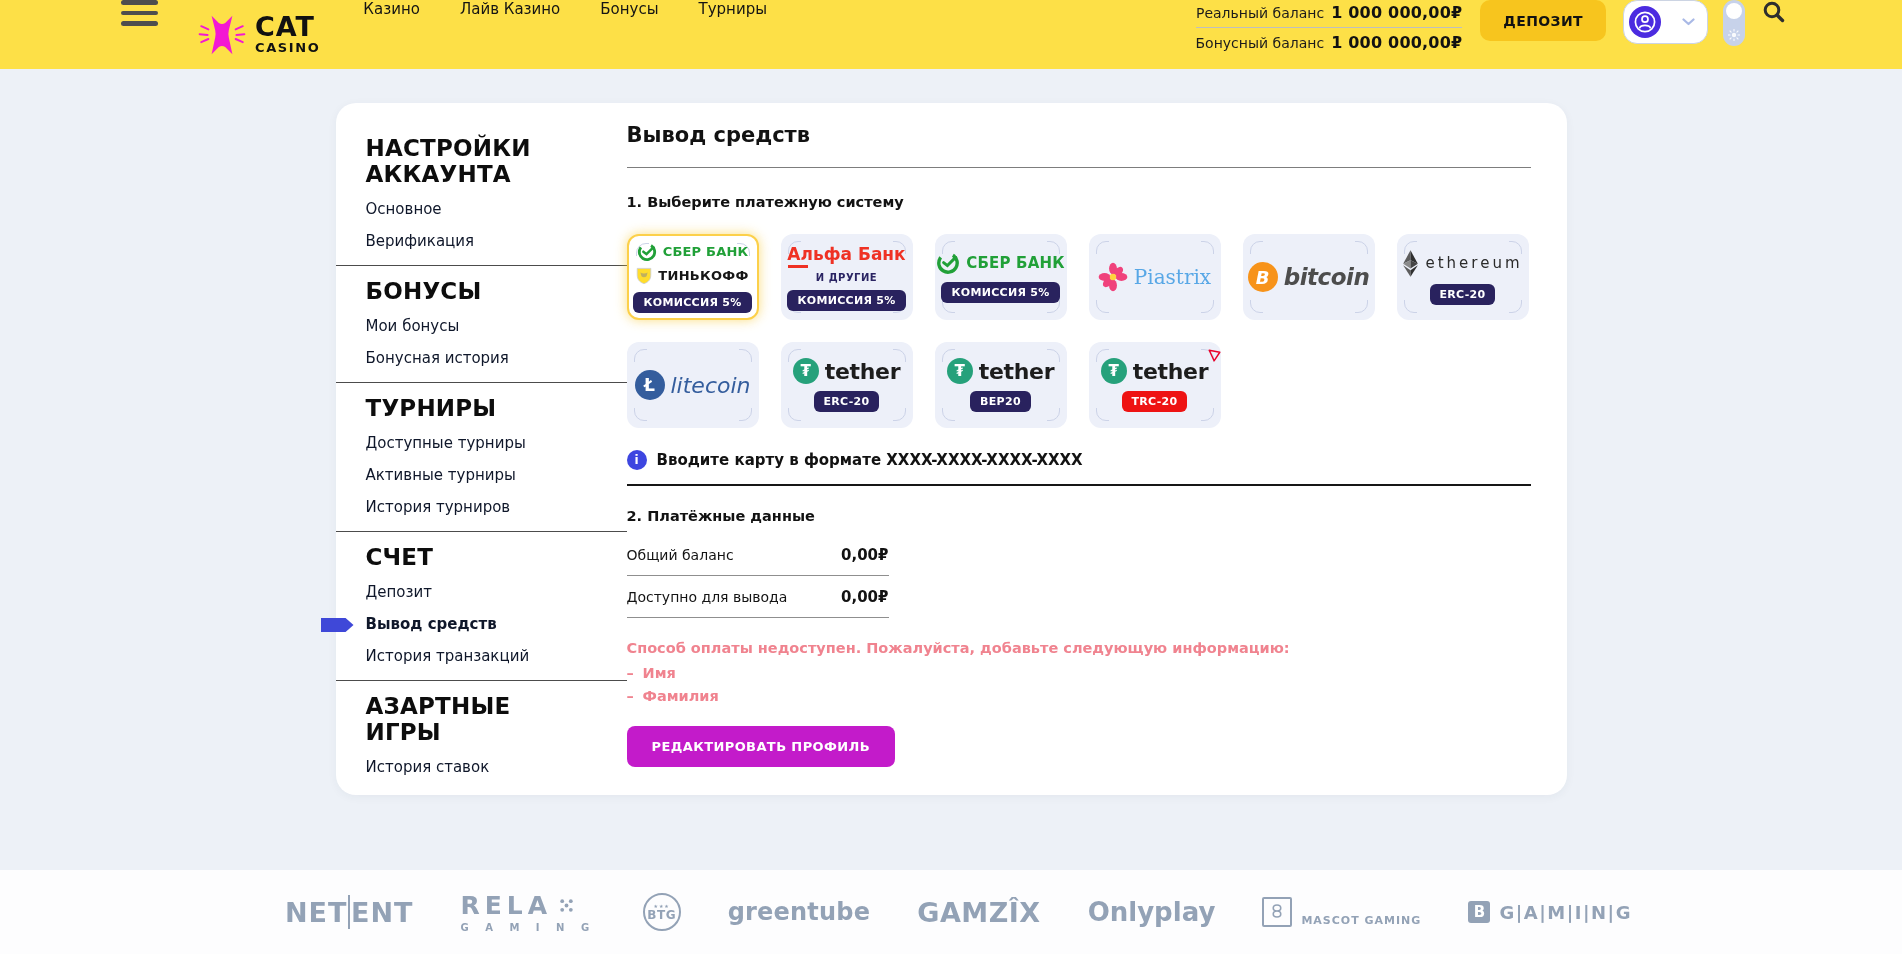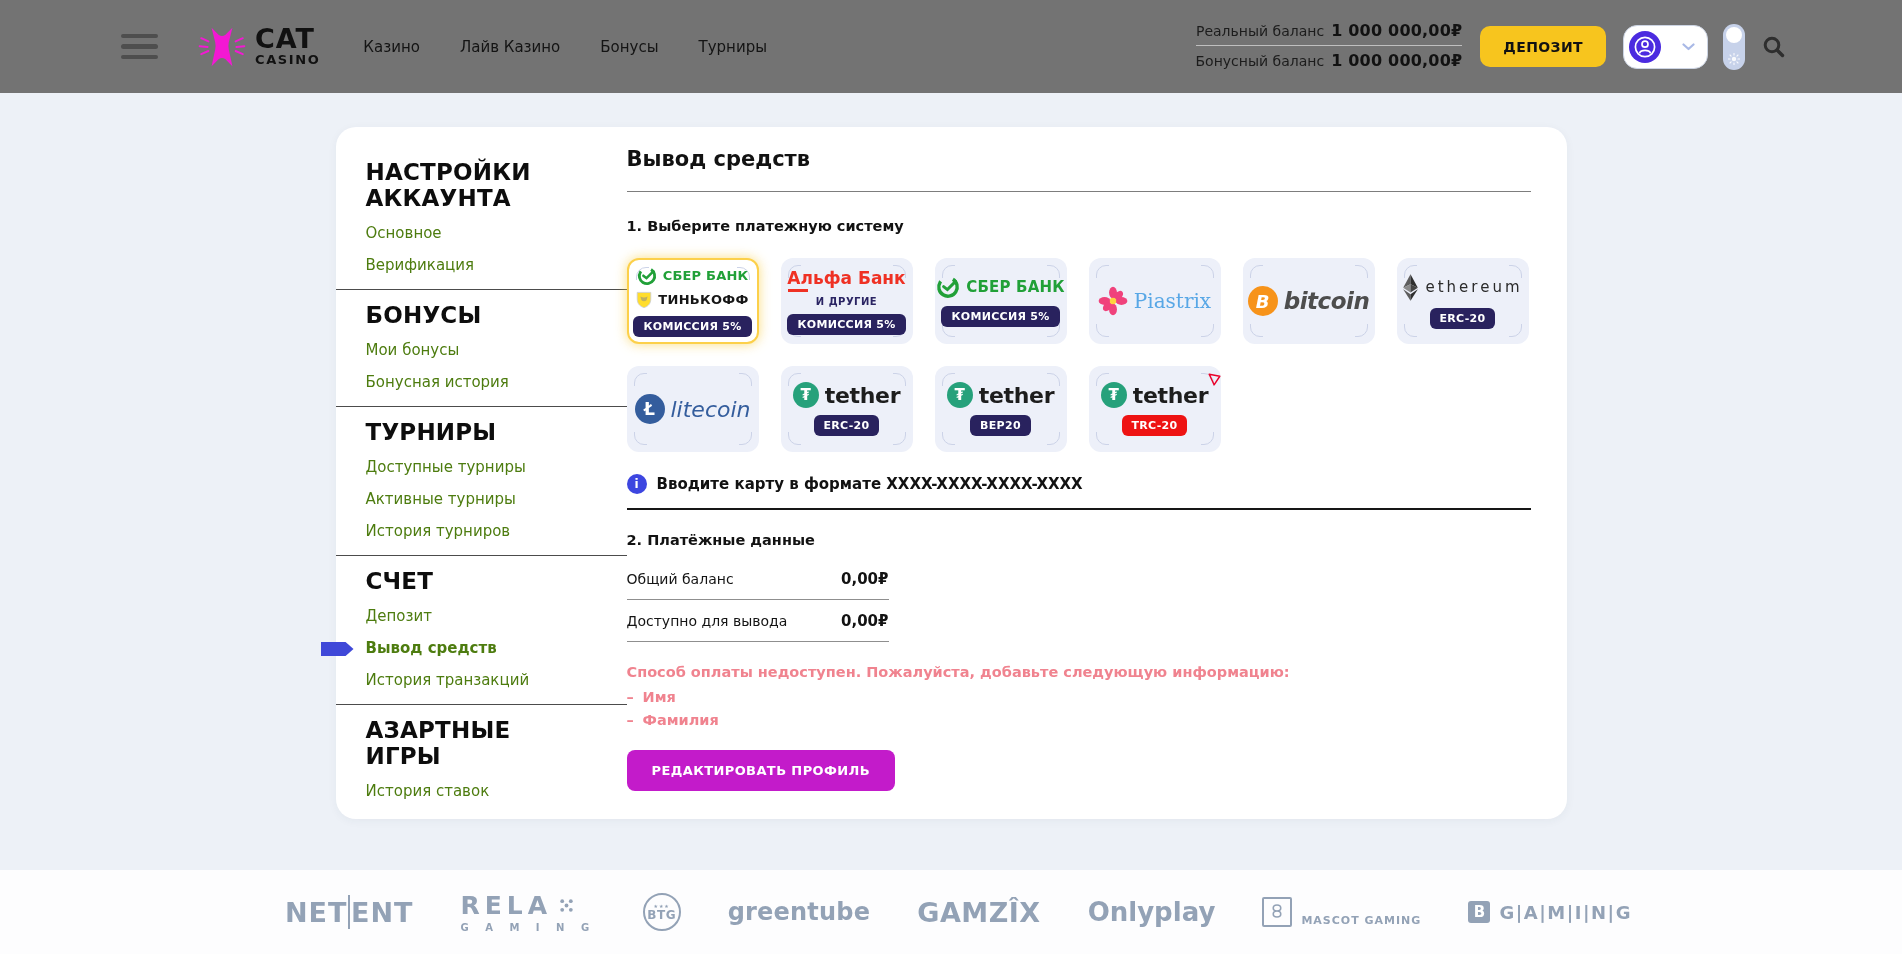--- a/index.html
+++ b/index.html
@@ -4,21 +4,21 @@
 <style>
   * { margin:0; padding:0; box-sizing:border-box; }
   html,body { width:1902px; height:954px; }
   body {
     font-family:"DejaVu Sans","Liberation Sans",sans-serif;
     background:#edf1f7; color:#121212; position:relative; overflow:hidden;
   }
 
   
   .header {
-    height:93px; background:#737373; display:flex; align-items:center;
+    height:69px; background:#fde047; display:flex; 
     padding:0 116px 0 121px;
   }
   .hamburger { width:37px; display:flex; flex-direction:column; gap:6px; cursor:pointer; }
   .hamburger span { height:4.5px; background:#4e4e4e; border-radius:3px; }
   .logo { display:flex; align-items:center; gap:9px; margin-left:40px; cursor:pointer; }
   .logo-text .cat-line { font-size:27px; font-weight:800; letter-spacing:1px; line-height:.95; color:#111; }
   .logo-text .casino-line { font-size:13px; font-weight:800; letter-spacing:1.6px; color:#111; }
   .top-nav { display:flex; gap:40px; margin-left:43px; }
   .top-nav .nav-link { font-size:15px; font-weight:500; color:#141414; cursor:pointer; }
 
@@ -47,21 +47,21 @@
   
   .content-card {
     width:1231px; height:692px; margin:34px auto 0; background:#fff;
     border-radius:20px; display:flex; box-shadow:0 2px 10px rgba(40,50,80,.05);
     position:relative;
   }
   .sidebar { width:291px; flex:none; padding-top:20px; }
   .side-section { padding:12px 18px 14px 30px; }
   .side-section + .side-section { border-top:1px solid #4c4c4c; }
   .side-title { font-size:23px; line-height:26px; font-weight:800; letter-spacing:.2px; max-width:215px; color:#0d0d0d; }
-  .side-item { margin-top:13px; height:19px; font-size:15px; color:#4d7c0f; cursor:pointer; position:relative; }
+  .side-item { margin-top:13px; height:19px; font-size:15px; color:#0f172a; cursor:pointer; position:relative; }
   .side-item.active { font-weight:700; }
   .arrow-marker {
     position:absolute; left:-45px; top:3px; width:33px; height:14px; background:#3f48d8;
     clip-path:polygon(0 0,76% 0,100% 50%,76% 100%,0 100%);
   }
 
   .main-panel { flex:1; padding:20px 36px 22px 0; }
   .page-title { font-size:21px; font-weight:800; height:24px; }
   .rule-light { border-top:1px solid #7d7d7d; margin-top:20px; }
   .step-label { margin-top:26px; font-size:14.5px; font-weight:700; height:18px; }

